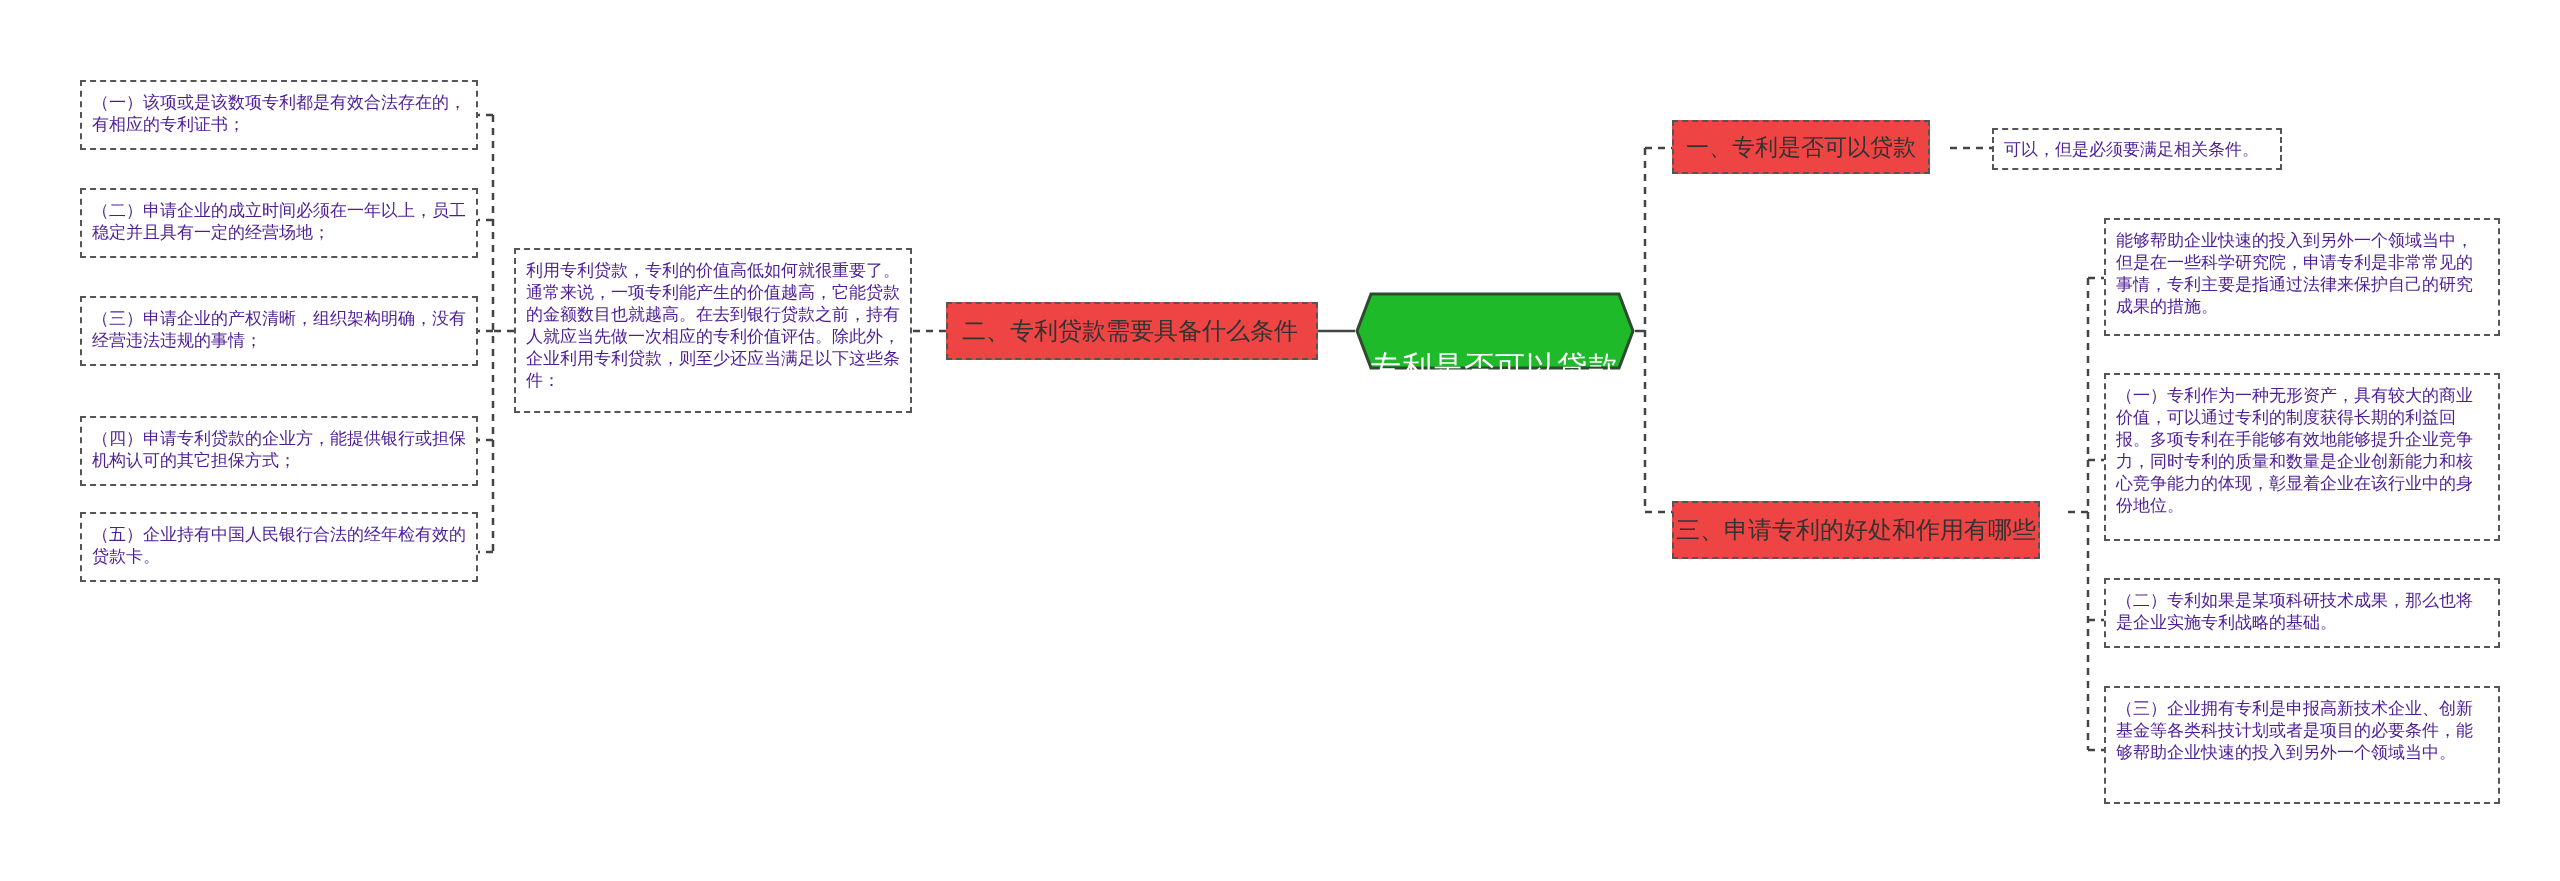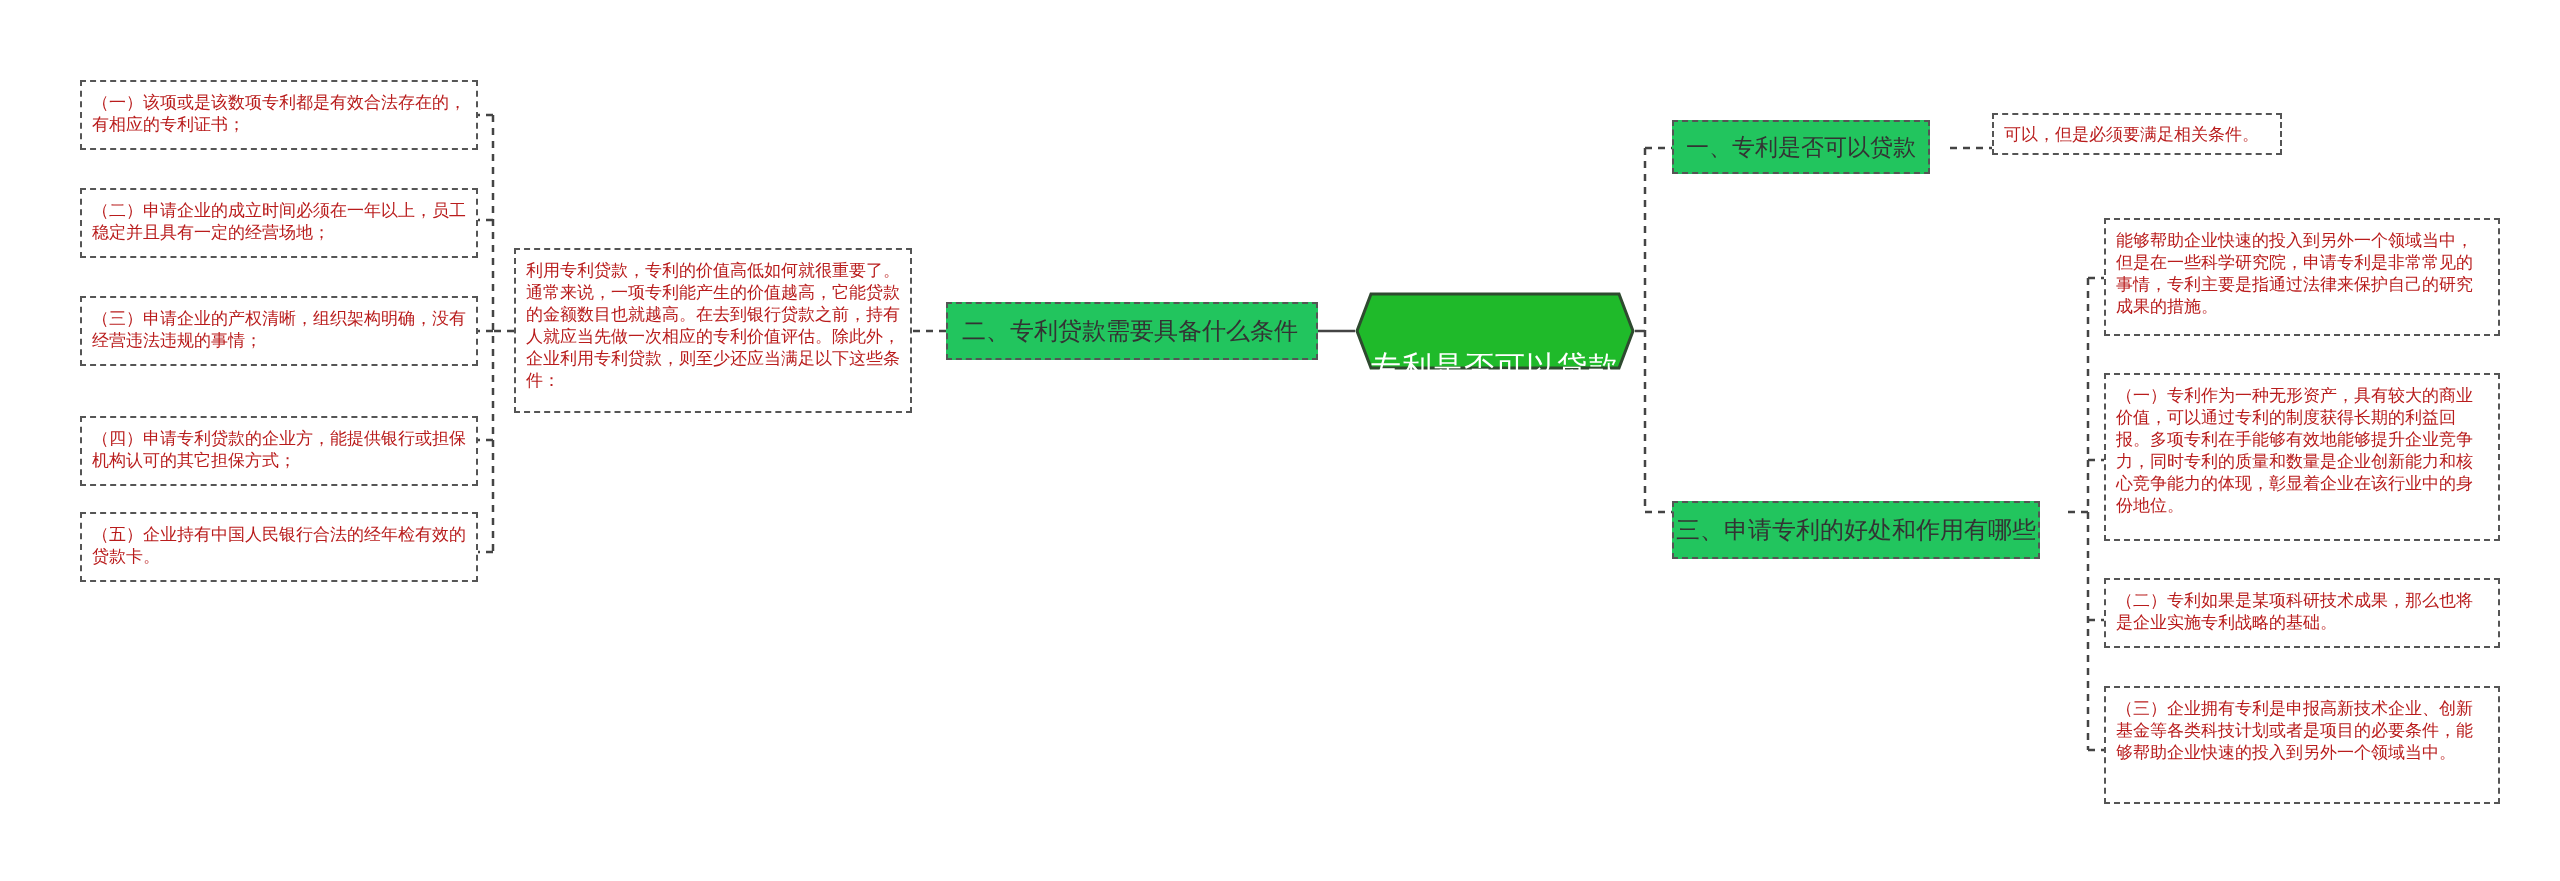--- a/index.html
+++ b/index.html
@@ -4,25 +4,25 @@
 <style>
   html, body { margin: 0; padding: 0; }
   body {
     width: 2560px; height: 881px; background: #ffffff; position: relative; overflow: hidden;
     font-family: "DejaVu Sans", "Liberation Sans", sans-serif; color: #333333;
   }
   .node {
     position: absolute; box-sizing: border-box;
     border: 2px dashed #555555; background: #ffffff;
     font-size: 17px; line-height: 22px; padding: 9px 10px 9px 10px;
-    color: #b91c1c;
+    color: #4c1d95;
   }
   .branch {
     position: absolute; box-sizing: border-box;
-    border: 2px dashed #555555; background: #22c55e;
+    border: 2px dashed #555555; background: #ef4444;
     font-size: 24px; line-height: 30px; padding: 12px 14px; color: #333333;
     white-space: nowrap;
   }
   .root {
     position: absolute; left: 1355px; top: 292px; width: 280px; height: 78px;
   }
   .root svg { position: absolute; left: 0; top: 0; }
   .root-label {
     position: absolute; left: 0; top: 0; width: 280px; height: 78px;
     display: flex; align-items: center; justify-content: center;
@@ -70,21 +70,21 @@
 <div class="root">
   <svg width="280" height="78">
     <polygon points="16,2 264,2 278,39 264,76 16,76 2,39" fill="#1fba2a" stroke="#2e4a2f" stroke-width="3"></polygon>
   </svg>
   <div class="root-label">专利是否可以贷款</div>
 </div>
 
 <div class="branch" style="left:1672px; top:120px; padding:10px 12px; font-size:23px; line-height:30px;">
   <span>一、专利是否可以贷款</span>
 </div>
-<div class="node" style="left:1992px; top:113px; width:290px; white-space:nowrap; padding:8px 10px;">
+<div class="node" style="left:1992px; top:128px; width:290px; white-space:nowrap; padding:8px 10px;">
   <span>可以，但是必须要满足相关条件。</span>
 </div>
 
 <div class="branch" style="left:946px; top:302px; width:372px; padding:12px 14px;">
   <span>二、专利贷款需要具备什么条件</span>
 </div>
 <div class="node" style="left:514px; top:248px; width:398px; height:165px;">
   <span>利用专利贷款，专利的价值高低如何就很重要了。通常来说，一项专利能产生的价值越高，它能贷款的金额数目也就越高。在去到银行贷款之前，持有人就应当先做一次相应的专利价值评估。除此外，企业利用专利贷款，则至少还应当满足以下这些条件：</span>
 </div>
 

